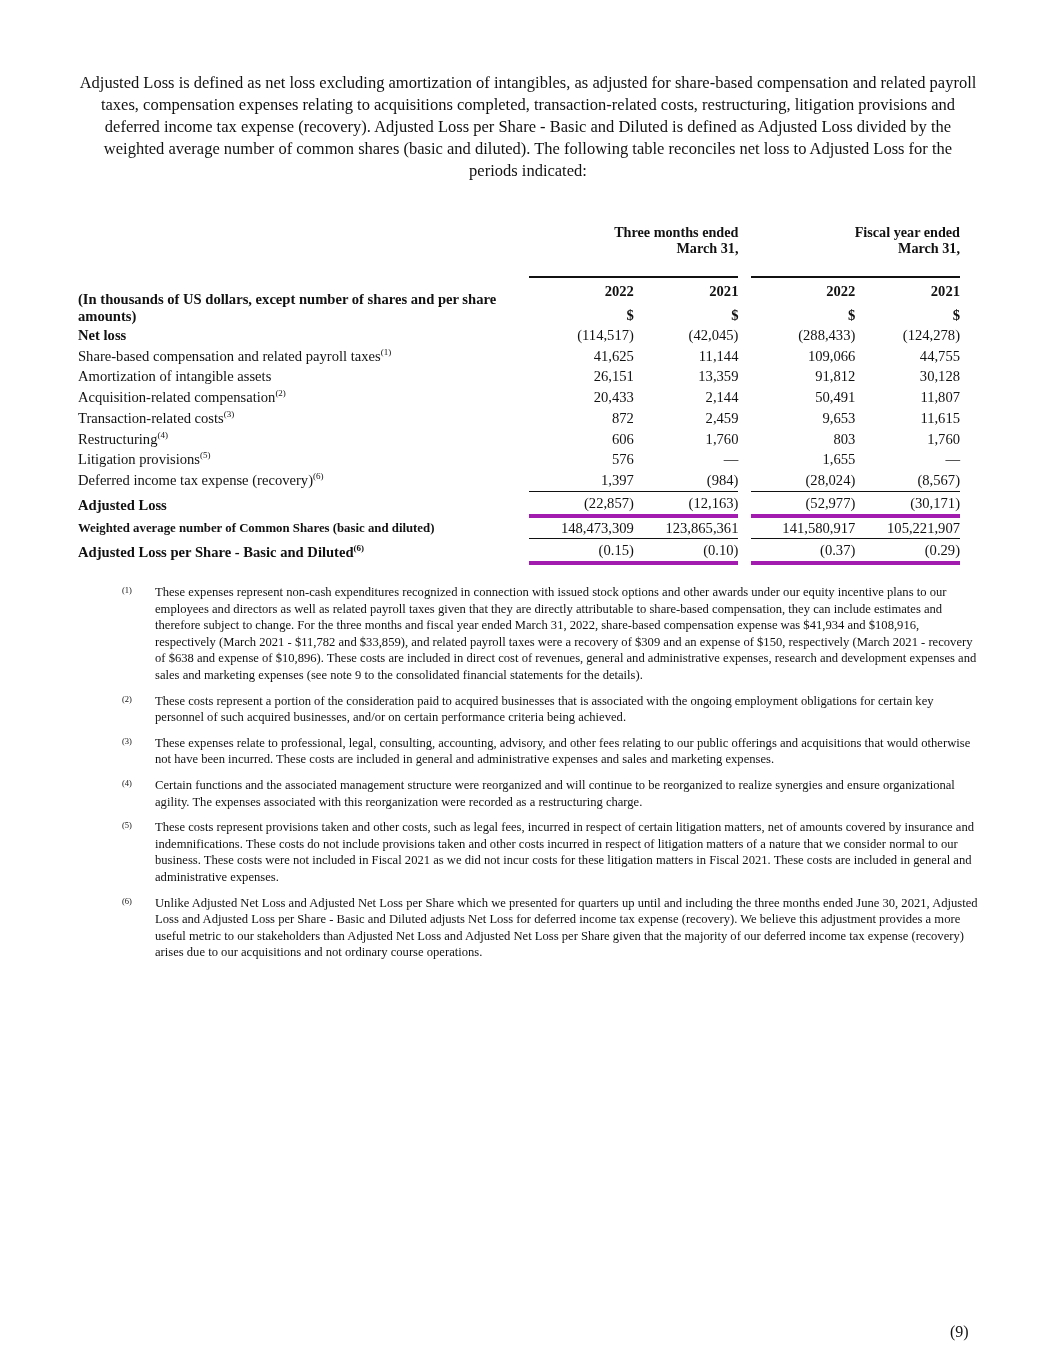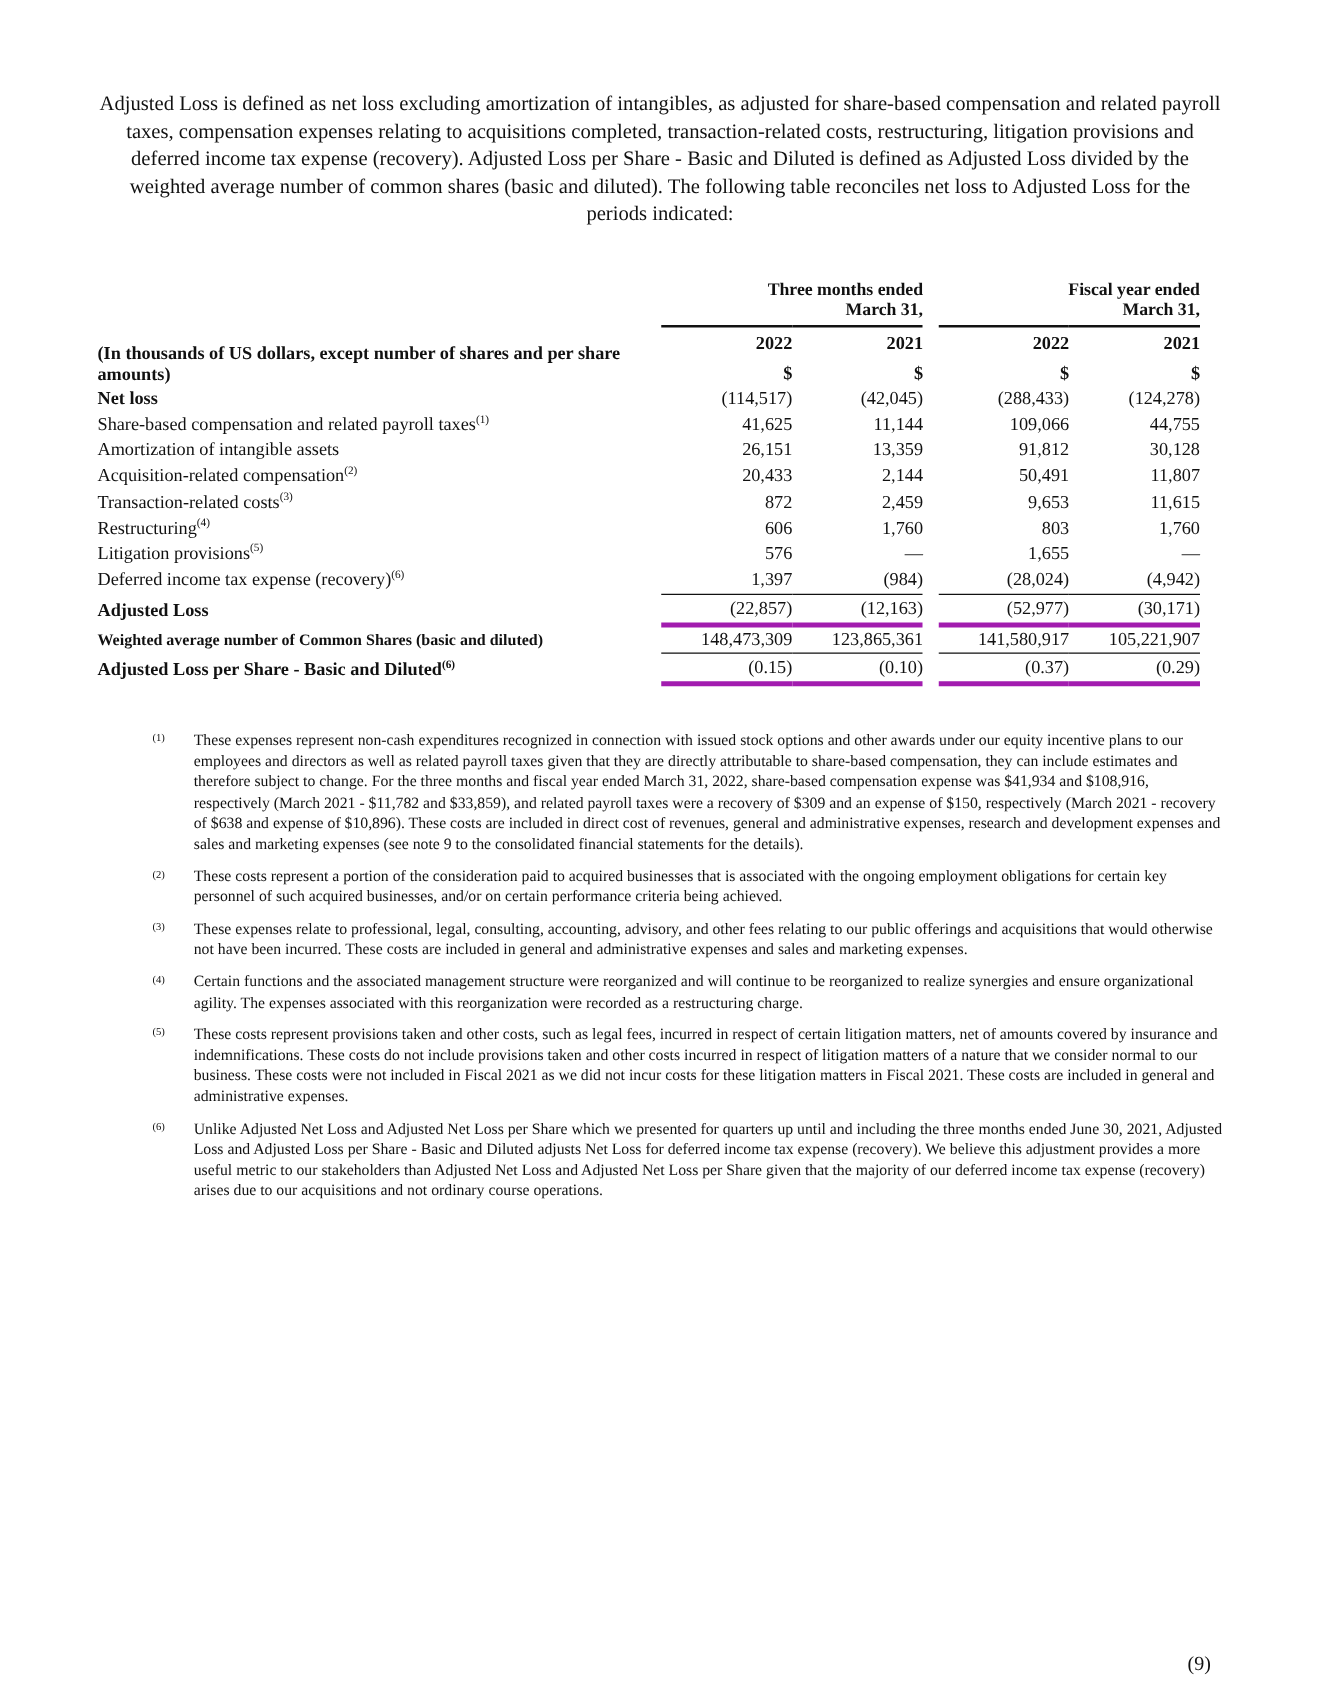--- a/index.html
+++ b/index.html
@@ -21,21 +21,21 @@
   }
   table.recon td { padding: 0; vertical-align: bottom; }
   td.lbl { width: 440px; padding-left: 4px; }
   td.num { text-align: right; white-space: nowrap; }
   td.gap { width: 12px; }
   td.c1 { width: 102px; padding-right: 4px; }
   td.c2 { width: 102px; padding-right: 4px; }
   td.c3 { width: 102px; padding-right: 4px; }
   td.c4 { width: 102px; padding-right: 4px; }
   .hdr-group td { font-weight: bold; font-size: 14.2px; line-height: 16px; }
-  .hdr-group td.grp { border-bottom: 2px solid #111; padding-bottom: 4px; text-align: right; }
+  .hdr-group td.grp { border-bottom: 2px solid #111; padding-bottom: 20px; text-align: right; }
   .year-row td { font-weight: bold; padding-top: 14px; line-height: 18px; }
   .cur-row td { font-weight: bold; line-height: 20px; padding-bottom: 6px; }
   .data-row td { line-height: 20.7px; }
   .bold { font-weight: bold; }
   .sup { font-size: 9px; vertical-align: super; line-height: 0; }
   .rule-top td.num { border-top: 1.5px solid #111; }
   .thick-bot td.num { border-bottom: 4px solid #a21caf; }
   .single-bot td.num { border-bottom: 1.5px solid #111; }
   .tot td { line-height: 22px; padding-top: 6px; padding-bottom: 2px; }
   .wavg td { line-height: 20px; padding-top: 6px; padding-bottom: 2px; }
@@ -139,21 +139,21 @@
     <td class="gap"></td>
     <td class="num c3">1,655</td>
     <td class="num c4">—</td>
   </tr>
   <tr class="data-row">
     <td class="lbl"><span>Deferred income tax expense (recovery)</span><span class="sup">(6)</span></td>
     <td class="num c1">1,397</td>
     <td class="num c2">(984)</td>
     <td class="gap"></td>
     <td class="num c3">(28,024)</td>
-    <td class="num c4">(4,942)</td>
+    <td class="num c4">(8,567)</td>
   </tr>
 
   <tr class="tot rule-top thick-bot">
     <td class="lbl bold">Adjusted Loss</td>
     <td class="num c1">(22,857)</td>
     <td class="num c2">(12,163)</td>
     <td class="gap"></td>
     <td class="num c3">(52,977)</td>
     <td class="num c4">(30,171)</td>
   </tr>

